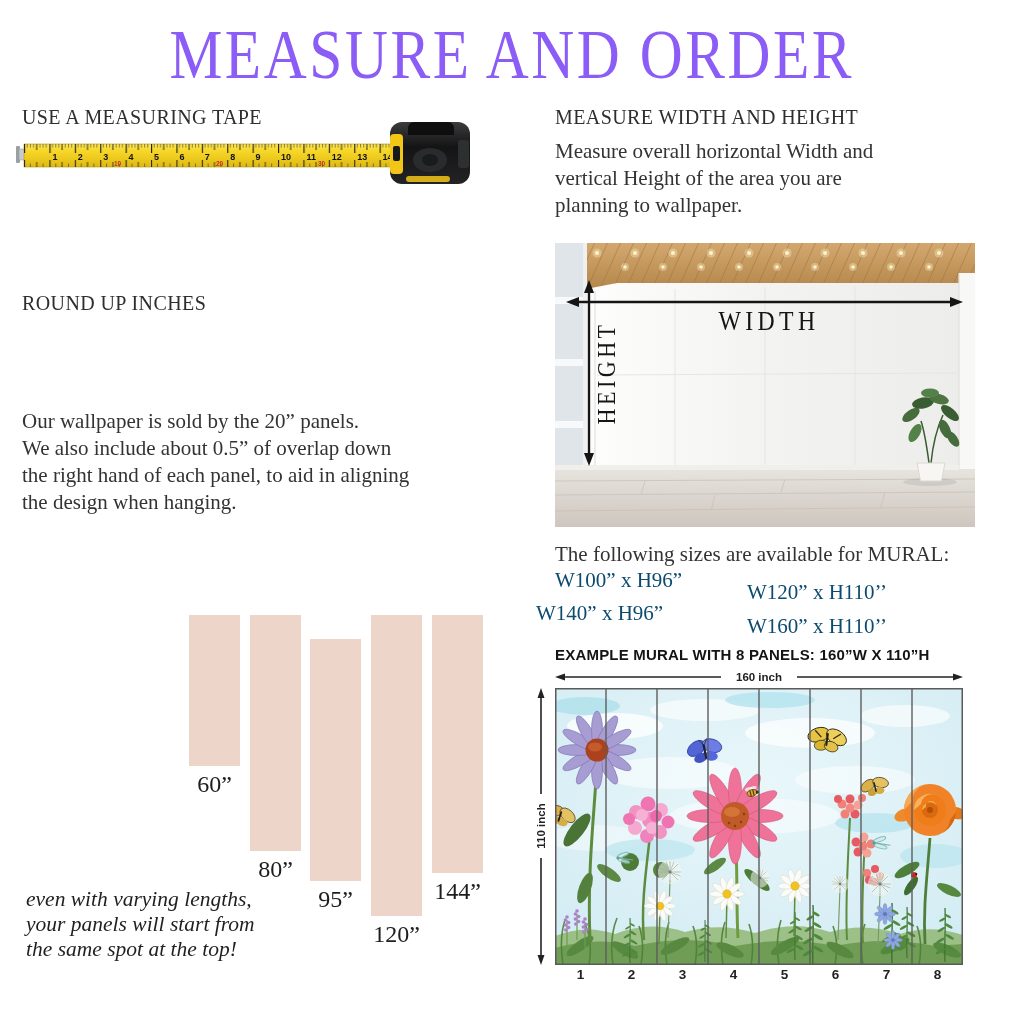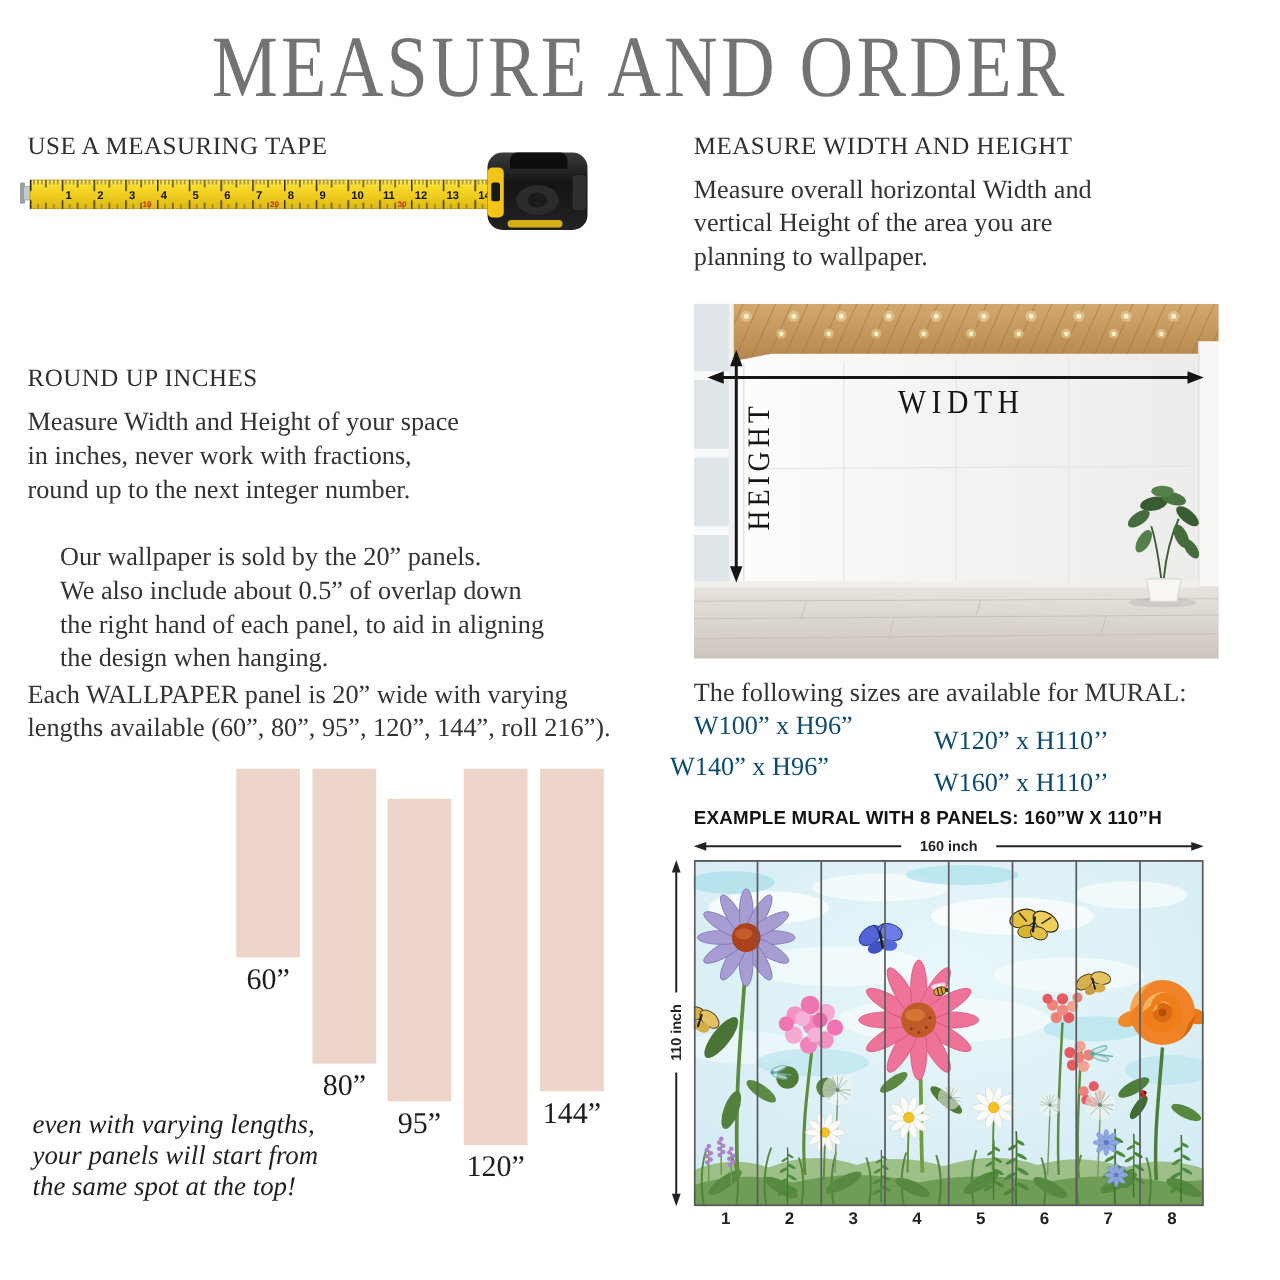--- a/index.html
+++ b/index.html
@@ -1,19 +1,19 @@
 <!DOCTYPE html>
 <html><head>
 <meta charset="utf-8">
 <style>
   html,body{margin:0;padding:0;background:#ffffff;}
   .page{position:relative;width:1024px;height:1024px;background:#fff;overflow:hidden;
         font-family:"Liberation Serif",serif;color:#2c2c2c;}
   .title{position:absolute;top:20px;left:0;width:1024px;text-align:center;margin:0;
-         font-size:70px;font-weight:normal;color:#737373;line-height:1;}
+         font-size:70px;font-weight:normal;color:#8b5cf6;line-height:1;}
   .title .condense{display:inline-block;transform:scaleX(0.85);transform-origin:center;
          letter-spacing:3px;white-space:nowrap;}
   .sec-heading{position:absolute;margin:0;font-size:20px;font-weight:normal;
          letter-spacing:.4px;color:#2e2e2e;}
   .body{position:absolute;margin:0;font-size:21px;line-height:27px;white-space:pre-line;color:#333;}
   .note{position:absolute;margin:0;font-style:italic;font-size:21.5px;line-height:25px;
         white-space:pre-line;color:#1f1f1f;}
   .size-item{position:absolute;font-size:21px;color:#0c4a6e;}
   .example-heading{position:absolute;margin:0;font-family:"Liberation Sans",sans-serif;
         font-weight:bold;font-size:15px;letter-spacing:.2px;color:#141414;}
@@ -107,29 +107,24 @@
         <ellipse cx="414" cy="40" rx="8" ry="6" fill="#1a1b1c"></ellipse>
         <rect x="442" y="20" width="11" height="28" rx="3" fill="#2e2f31"></rect>
         <rect x="390" y="56" width="44" height="6" rx="3" fill="#f3c517" opacity=".85"></rect>
       </g>
     </svg>
   </div>
 
 
   <h2 class="sec-heading" style="left:22px;top:292px;">ROUND UP INCHES</h2>
 
-  <p class="body" style="left:22px;top:324px;">Measure Width and Height of your space
-in inches, never work with fractions,
-round up to the next integer number.</p>
-  <p class="body" style="left:22px;top:432px;margin-left:26px;">Our wallpaper is sold by the 20” panels.
+  <p class="body" style="left:22px;top:408px;">Our wallpaper is sold by the 20” panels.
 We also include about 0.5” of overlap down
 the right hand of each panel, to aid in aligning
 the design when hanging.</p>
-  <p class="body" style="left:22px;top:542px;">Each WALLPAPER panel is 20” wide with varying
-lengths available (60”, 80”, 95”, 120”, 144”, roll 216”).</p>
 
   <div>
     <div class="bar" style="left:189px;top:615px;height:151px;">
       <span class="bar-label">60”</span>
     </div>
     <div class="bar" style="left:250px;top:615px;height:236px;">
       <span class="bar-label">80”</span>
     </div>
     <div class="bar" style="left:310px;top:615px;height:242px;margin-top:24px;">
       <span class="bar-label">95”</span>

